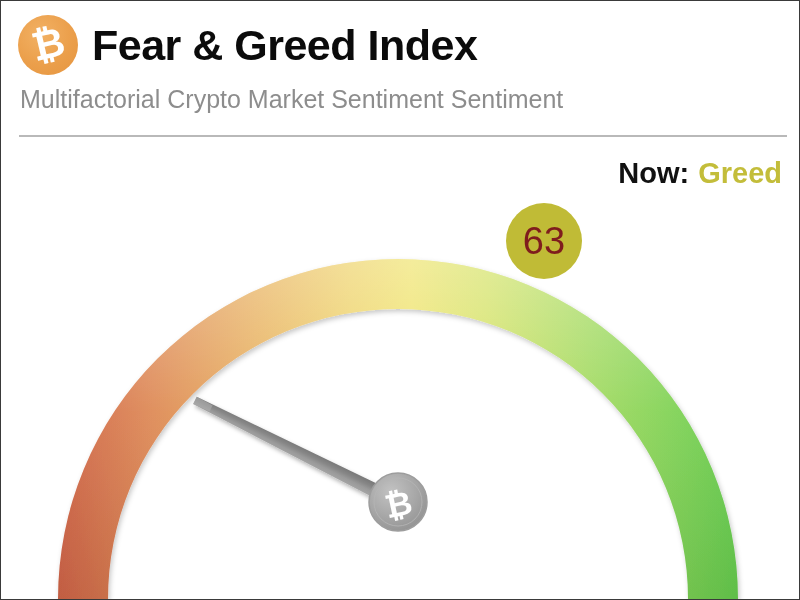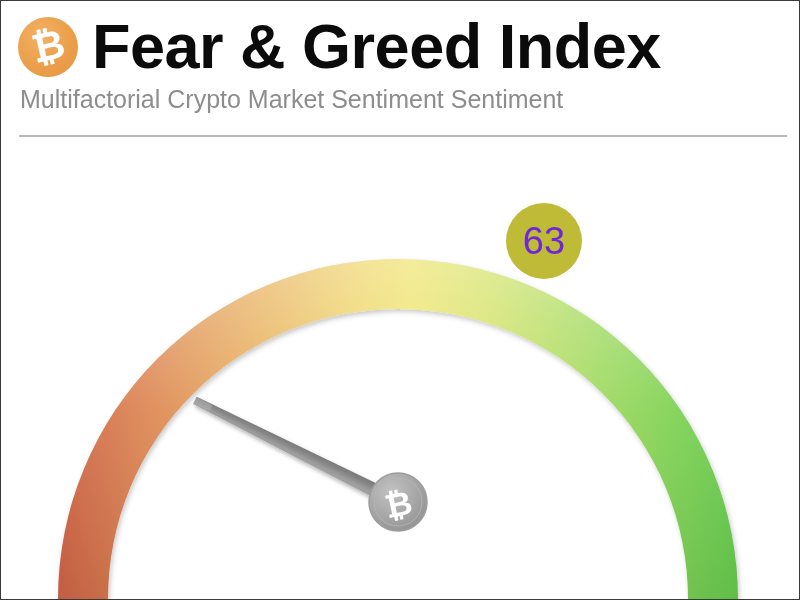--- a/index.html
+++ b/index.html
@@ -56,21 +56,21 @@
   .btc-logo .glyph {
     color: #ffffff;
     font-family: "DejaVu Sans", sans-serif;
     font-size: 40px;
     font-weight: bold;
     line-height: 1;
     transform: rotate(-13deg);
     margin-top: -2px;
   }
   .page-title {
-    font-size: 63px;
+    font-size: 43px;
     font-weight: bold;
     color: #0b0b0b;
     letter-spacing: -0.5px;
     line-height: 1;
     white-space: nowrap;
     font-family: "Liberation Sans", sans-serif;
   }
   .page-subtitle {
     position: absolute;
     left: 19px;
@@ -129,21 +129,21 @@
     top: 202px;
     width: 76px;
     height: 76px;
     border-radius: 50%;
     background: #c0bb36;
     display: flex;
     align-items: center;
     justify-content: center;
   }
   .value-badge .badge-num {
-    color: #6d28d9;
+    color: #7f1d1d;
     font-size: 38px;
     font-weight: normal;
     line-height: 1;
     font-family: "Liberation Sans", sans-serif;
   }
 </style>
 </head>
 <body>
 
 <div class="app">
@@ -152,20 +152,23 @@
     <div class="header-row">
       <div class="btc-logo">
         <span class="glyph">₿</span>
       </div>
       <div class="page-title">Fear &amp; Greed Index</div>
     </div>
     <div class="page-subtitle">Multifactorial Crypto Market Sentiment Sentiment</div>
     <div class="divider"></div>
   </div>
 
+  <div class="now-label">
+    <span class="now-word">Now:</span><span class="now-value">Greed</span>
+  </div>
 
   <div class="gauge-wrap">
     <svg class="gauge-svg" viewBox="0 0 798 598" preserveAspectRatio="none">
       <defs>
         <linearGradient id="arcGrad" x1="0" y1="1" x2="1" y2="1" gradientUnits="objectBoundingBox">
           <stop offset="0%" stop-color="#d06447"></stop>
           <stop offset="14%" stop-color="#de8a56"></stop>
           <stop offset="30%" stop-color="#e8b25d"></stop>
           <stop offset="43%" stop-color="#eed267"></stop>
           <stop offset="52%" stop-color="#efe36b"></stop>

